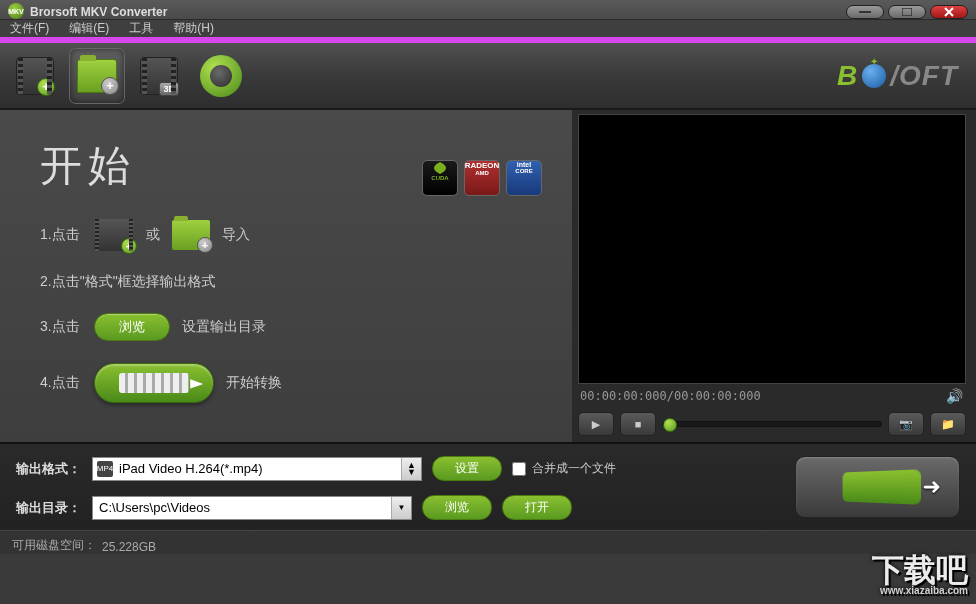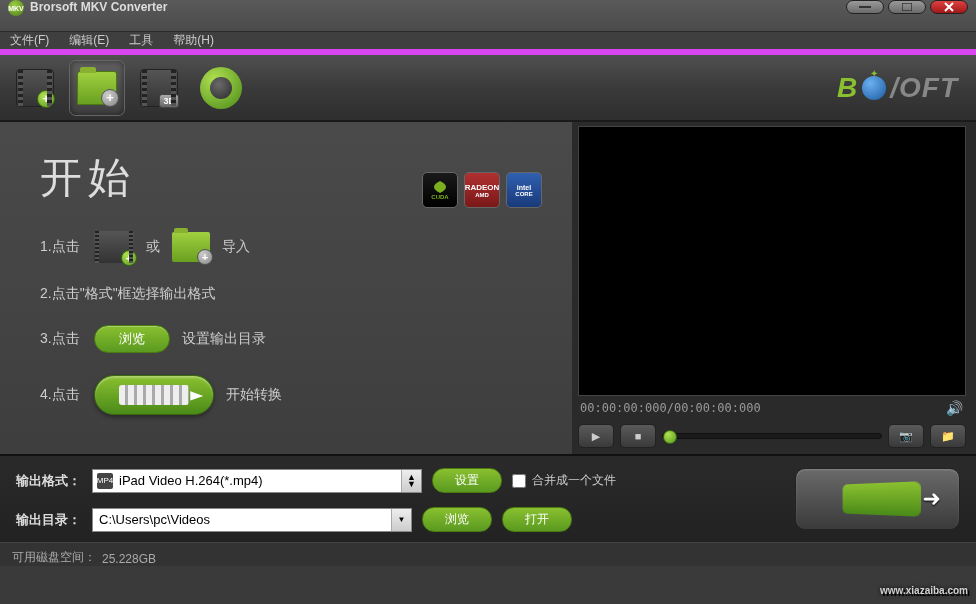--- a/index.html
+++ b/index.html
@@ -1,19 +1,19 @@
 <!DOCTYPE html>
 <html><head>
 <meta charset="utf-8">
 <style>
 * { margin: 0; padding: 0; box-sizing: border-box; font-family: "Microsoft YaHei", Arial, sans-serif; }
 body { width: 976px; height: 604px; background: #3a3a3a; overflow: hidden; position: relative; }
 
 
-.title-bar { height: 32px; background: linear-gradient(#5a5a5a, #4a4a4a); display: flex; align-items: flex-start; padding: 0 8px; gap: 6px; border-bottom: 1px solid #2a2a2a; }
+.title-bar { height: 20px; background: linear-gradient(#5a5a5a, #4a4a4a); display: flex; align-items: flex-end; padding: 0 8px; gap: 6px; border-bottom: 1px solid #2a2a2a; }
 .app-icon { width: 16px; height: 16px; border-radius: 50%; background: radial-gradient(circle at 40% 35%, #9ed040, #4a7a1a); display: flex; align-items: center; justify-content: center; font-size: 7px; color: #fff; font-weight: bold; }
 .title-text { color: #ddd; font-size: 12px; font-weight: bold; }
 .win-controls { margin-left: auto; display: flex; gap: 4px; }
 .win-btn { width: 38px; height: 14px; border-radius: 7px; border: 1px solid #222; display: flex; align-items: center; justify-content: center; cursor: pointer; }
 .win-min { background: linear-gradient(#9a9a9a,#6a6a6a); }
 .win-max { background: linear-gradient(#9a9a9a,#6a6a6a); }
 .win-close { background: linear-gradient(#e04040,#a01818); }
 
 
 .menu-bar { height: 23px; background: #3f3f3f; display: flex; align-items: center; padding-left: 10px; gap: 20px; border-bottom: 6px solid #d946ef; }
@@ -36,21 +36,21 @@
 .brand-text { font-size:28px; font-weight:900; font-style:italic; letter-spacing:1px; }
 .brand-b { color:#8ac030; } .brand-rest { color:#888; }
 .brand-globe { width:24px; height:24px; border-radius:50%; background: radial-gradient(circle at 35% 30%, #6ab0f0, #1a5aa0); margin:0 2px; display:inline-block; vertical-align:middle; position:relative; }
 .brand-globe::before { content:'✦'; position:absolute; top:-8px; left:50%; transform:translateX(-50%); color:#8ac030; font-size:10px; }
 
 
 .content { height: 332px; display: flex; background: #84cc16; }
 .left-panel { flex: 1; padding: 28px 40px; background: linear-gradient(#4a4a4a,#3e3e3e); position:relative; }
 .start-title { font-size: 42px; color: #ddd; letter-spacing: 6px; font-weight: normal; margin-bottom: 25px; }
 .gpu-badges { position:absolute; top:50px; right:30px; display:flex; gap:6px; }
-.gpu-badge { width:36px; height:36px; border-radius:5px; border:1px solid #666; display:flex; flex-direction:column; align-items:center; justify-content:center; font-size:6px; font-weight:bold; }
+.gpu-badge { width:36px; height:36px; border-radius:5px; border:1px solid #666; display:flex; flex-direction:column; align-items:center; font-size:6px; font-weight:bold; }
 .gpu-cuda { background: linear-gradient(#1a1a1a,#000); color:#7ab020; }
 .gpu-amd { background: linear-gradient(#b03030,#7a1818); color:#fff; }
 .gpu-intel { background: linear-gradient(#3060b0,#183a7a); color:#fff; }
 
 .step { display:flex; align-items:center; gap:12px; margin-bottom:22px; color:#ccc; font-size:14px; }
 .step-num { min-width:42px; }
 .mini-film { width:40px; height:32px; background: linear-gradient(#555,#333); border-radius:3px; position:relative; cursor:pointer; }
 .mini-film::before, .mini-film::after { content:''; position:absolute; top:0; bottom:0; width:4px; background: repeating-linear-gradient(#222 0, #222 2px, #555 2px, #555 4px); }
 .mini-film::before { left:1px; } .mini-film::after { right:1px; }
 .mini-plus { position:absolute; bottom:-3px; right:-3px; width:16px; height:16px; border-radius:50%; background: radial-gradient(circle at 35% 30%, #b0e050, #5a9a20); border:1px solid #3a6a10; display:flex; align-items:center; justify-content:center; color:#fff; font-size:11px; font-weight:bold; }
@@ -257,14 +257,15 @@
     <span class="big-convert-arrow">➜</span>
   </div>
 </div>
 
 <div class="status-bar">
   <span>可用磁盘空间：</span>
   <span>25.228GB</span>
 </div>
 
 <div class="watermark">
+  <span>下载吧</span>
   <span class="watermark-sub">www.xiazaiba.com</span>
 </div>
 
 </body></html>

